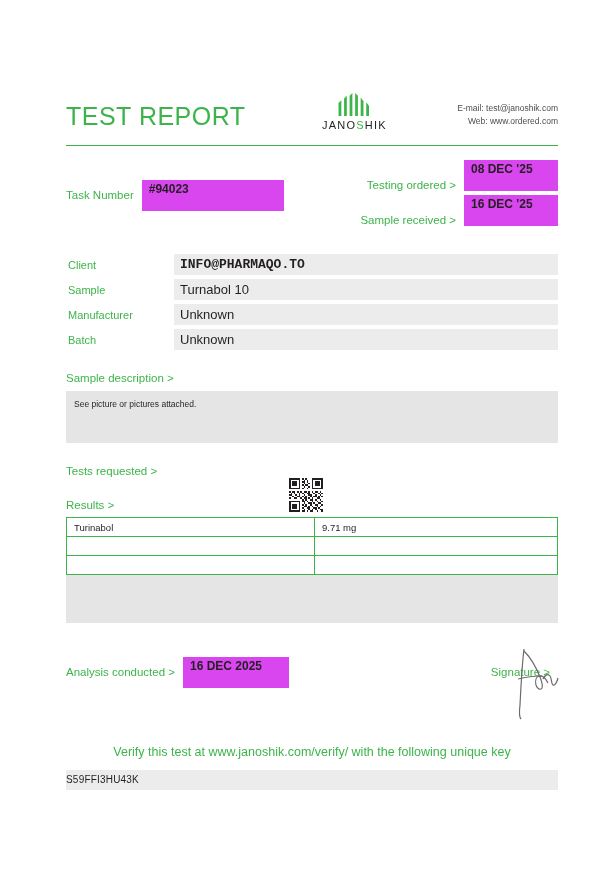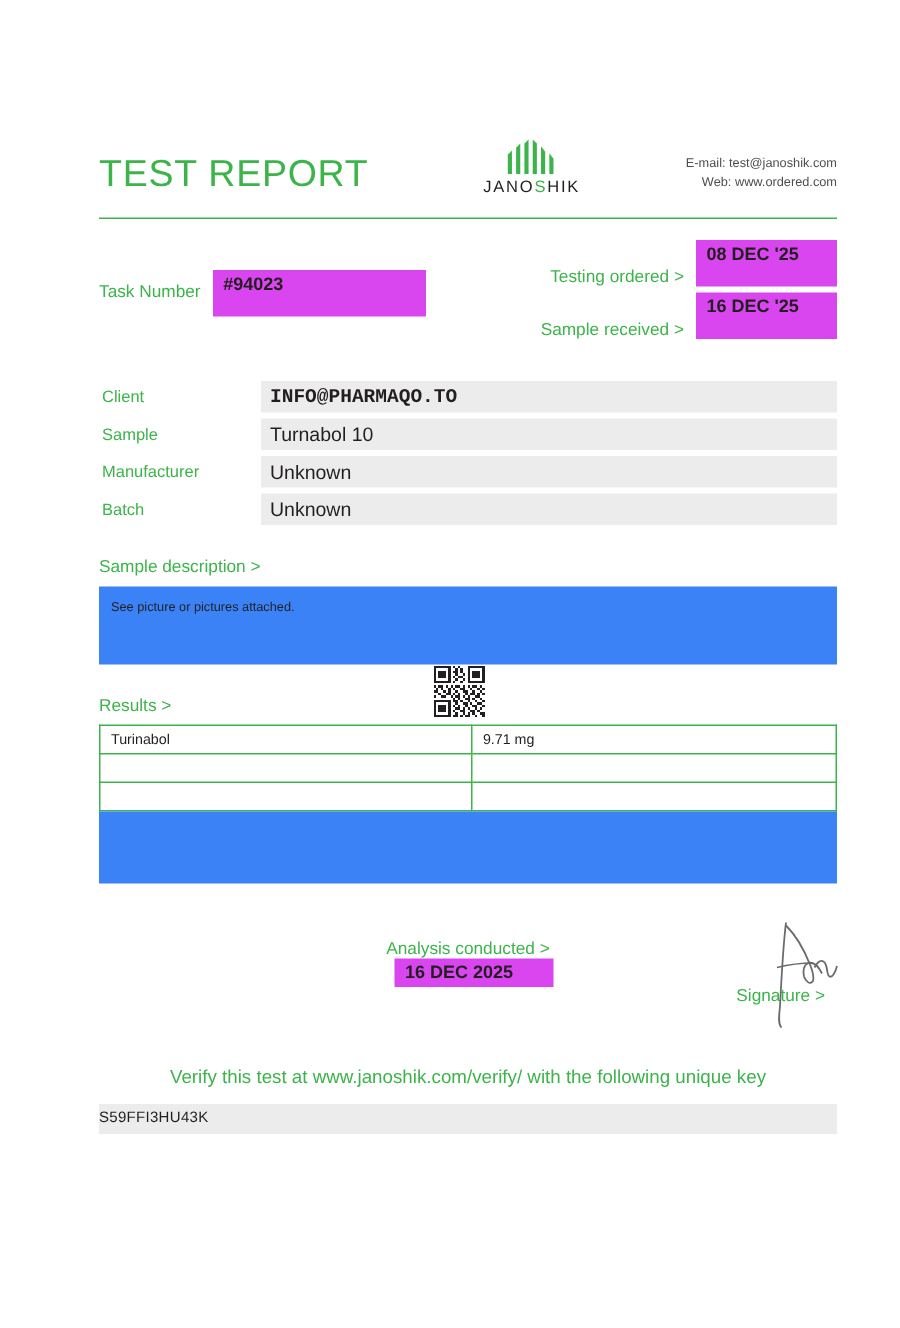--- a/index.html
+++ b/index.html
@@ -133,21 +133,21 @@
     font-size: 13px;
   }
 
   
   .section-title {
     color: #3cb44a;
     font-size: 11.5px;
     margin: 22px 0 7px 0;
   }
   .gray-box {
-    background: #3b82f6;
+    background: #e5e5e5;
     font-size: 8.5px;
     color: #231f20;
     padding: 8px 8px;
   }
   .gray-box.sample-desc { height: 52px; }
   .gray-box.tests-req { height: 44px; }
   .gray-box.comments { height: 48px; }
 
   
   .results-head {
@@ -179,21 +179,20 @@
   }
   table.results td.c1 { width: 50.5%; }
 
   
   .analysis-row {
     display: flex;
     align-items: center;
     margin-top: 38px;
     position: relative;
     height: 22px;
-    flex-direction: column;
   }
   .analysis-row .value-box {
     min-width: 106px;
     font-size: 12px;
     padding-top: 3px;
   }
   .signature-label {
     color: #3cb44a;
     font-size: 11.5px;
     margin-left: auto;
@@ -285,20 +284,21 @@
     </div>
     <div class="info-row">
       <div class="k">Batch</div>
       <div class="v">Unknown</div>
     </div>
   </div>
 
   <div class="section-title">Sample description &gt;</div>
   <div class="gray-box sample-desc">See picture or pictures attached.</div>
 
+  <div class="section-title">Tests requested &gt;</div>
 
   <div class="results-head">
     <div class="section-title">Results &gt;</div>
     <svg class="qr" viewBox="0 0 21 21" shape-rendering="crispEdges">
       <rect width="21" height="21" fill="#ffffff"></rect>
       <g fill="#231f20">
         <rect x="0" y="0" width="7" height="1"></rect>
           <rect x="0" y="6" width="7" height="1"></rect>
         <rect x="0" y="0" width="1" height="7"></rect>
           <rect x="6" y="0" width="1" height="7"></rect>

